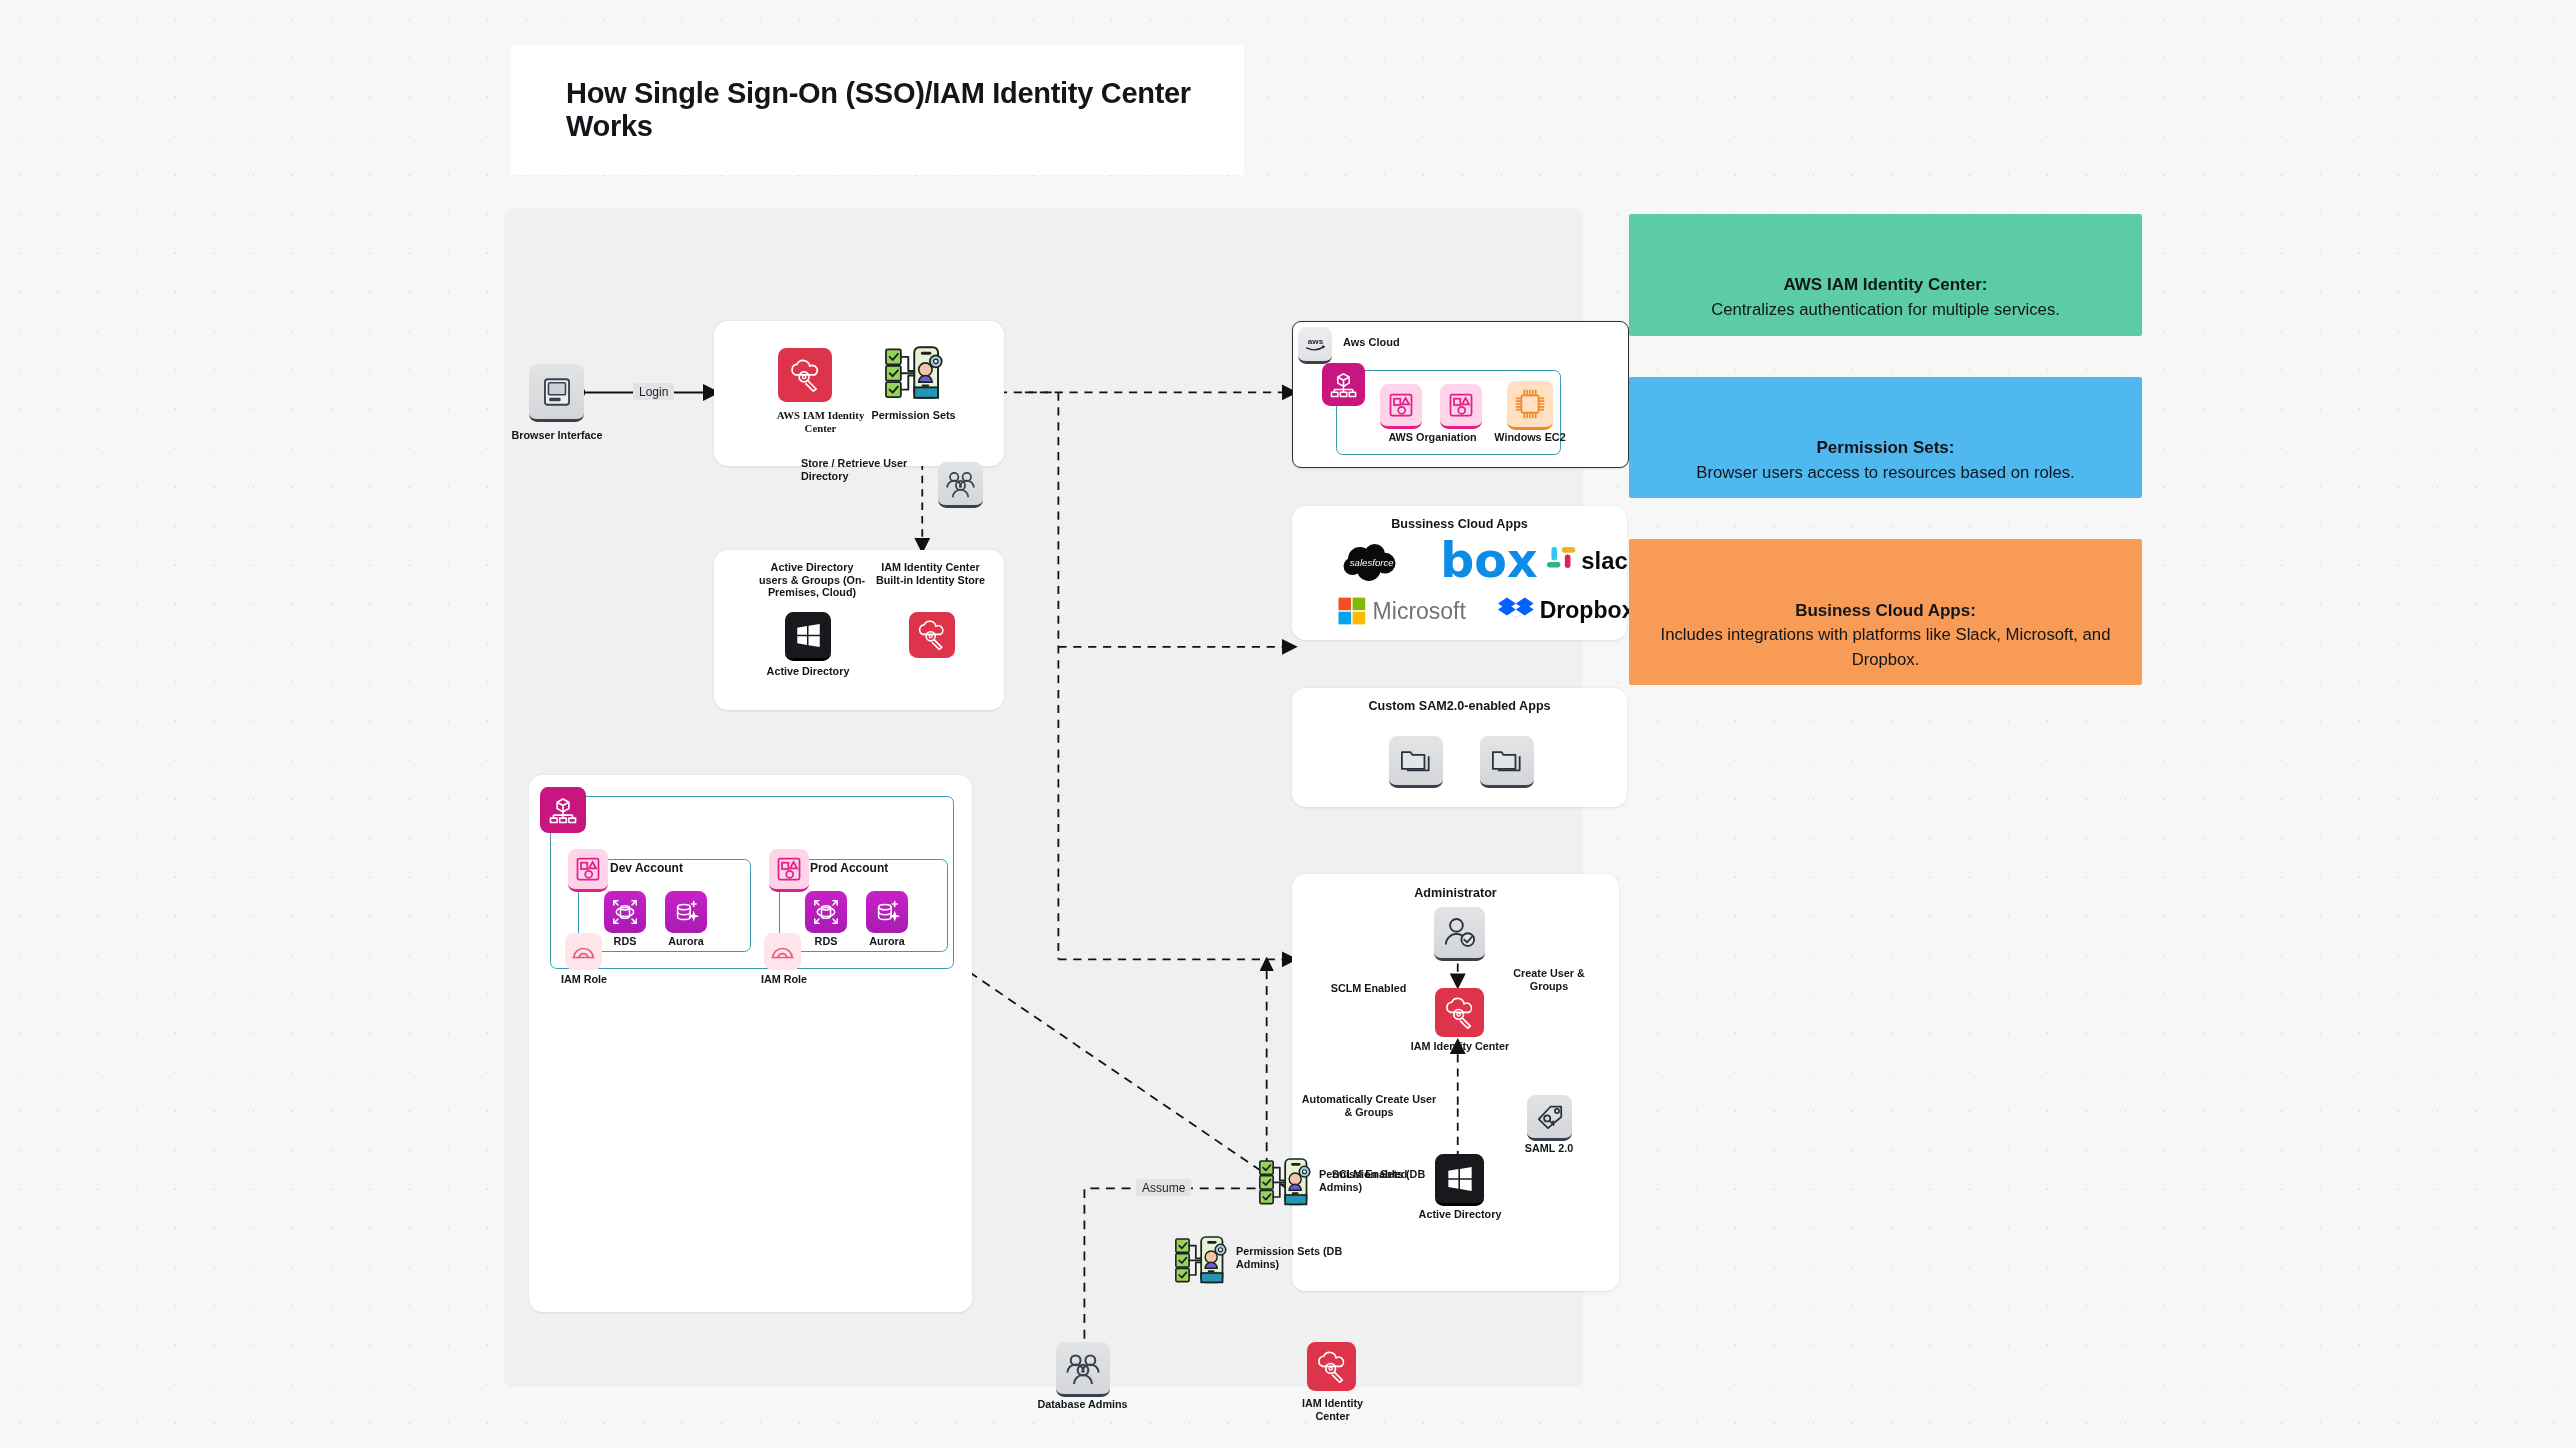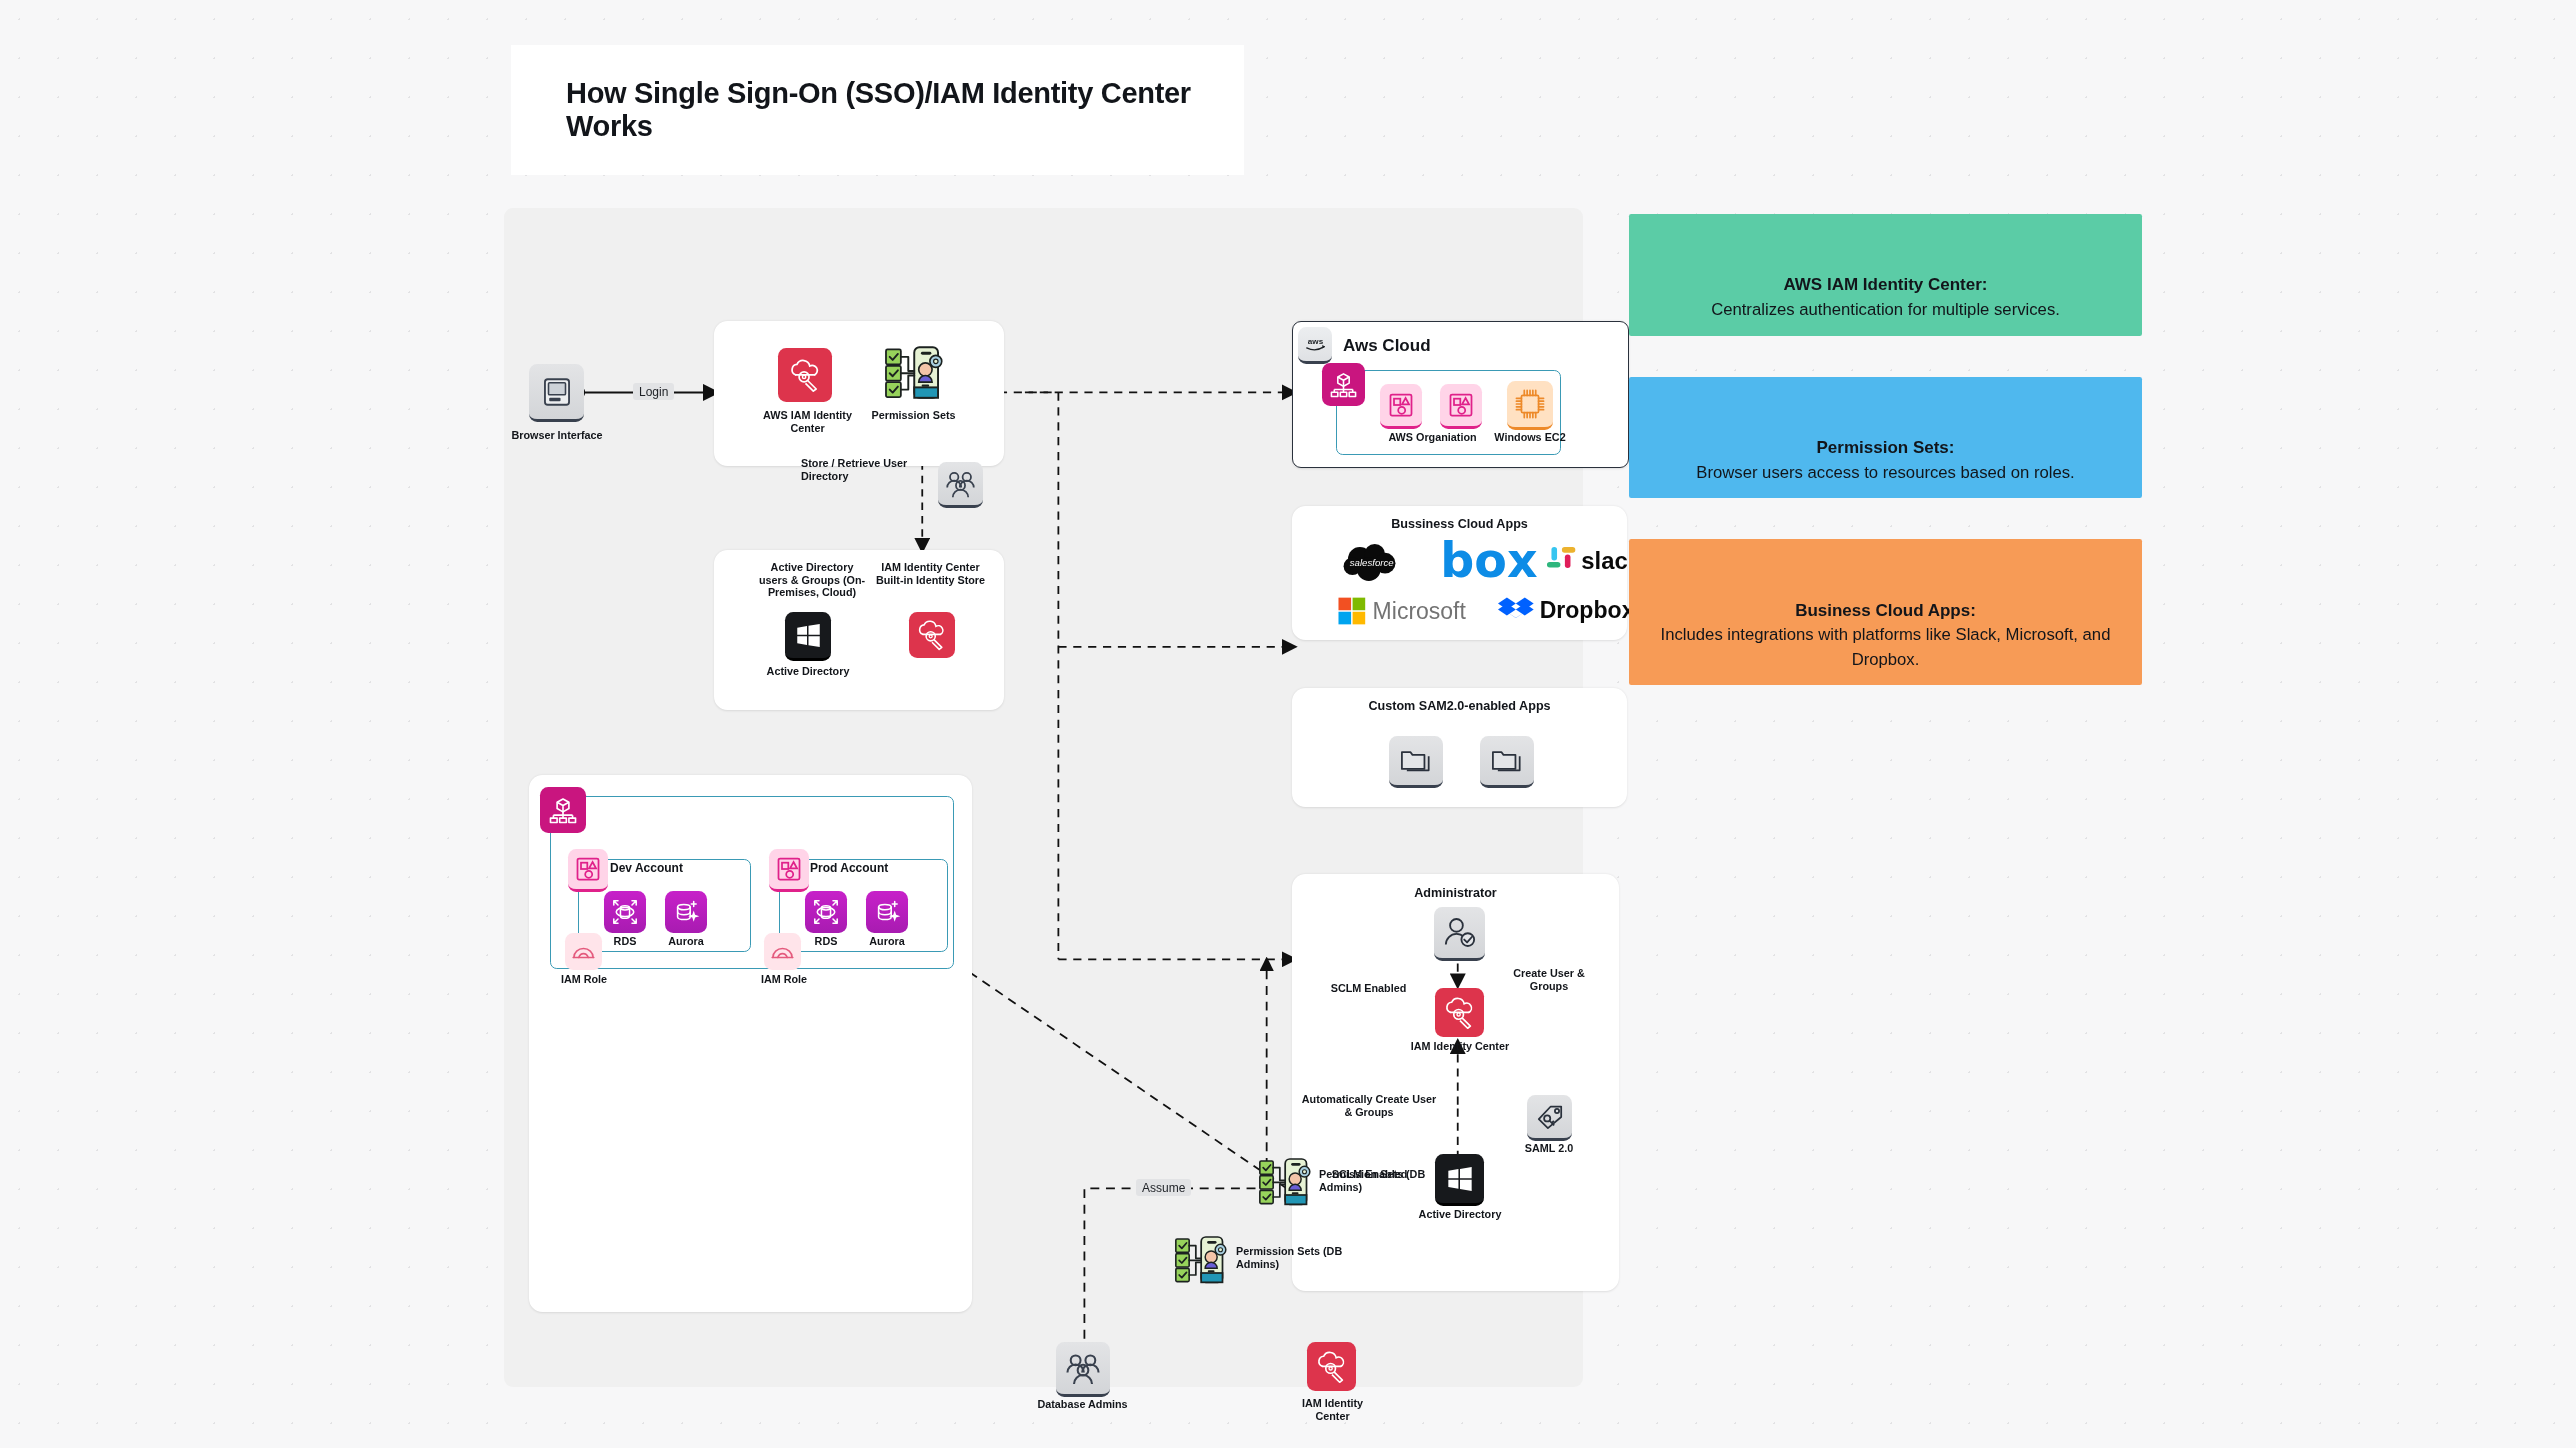--- a/index.html
+++ b/index.html
@@ -116,21 +116,21 @@
 
   <div class="ic sq red-ic" style="left:274px;top:140px;width:54px;height:54px;">
     <svg width="37" height="37" viewBox="0 0 52 52">
       <path d="M12 25a7.5 7.5 0 0 1 2-14.5 9.5 9.5 0 0 1 18 2.2A6.6 6.6 0 0 1 39 25" fill="none" stroke="#fff" stroke-width="2.4" stroke-linecap="round"></path>
       <path d="M12 25h27" fill="none" stroke="#fff" stroke-width="2.4" stroke-linecap="round"></path>
       <circle cx="24" cy="28" r="7" fill="none" stroke="#fff" stroke-width="2.4"></circle>
       <circle cx="24" cy="28" r="2.3" fill="none" stroke="#fff" stroke-width="2"></circle>
       <path d="M29 33 L41 45 L37 48 L26 37" fill="none" stroke="#fff" stroke-width="2.4" stroke-linejoin="round"></path>
     </svg>
   </div>
-  <div class="lbl sm" style="left:255px;top:201px;width:97px;">AWS IAM Identity Center</div>
+  <div class="lbl sm" style="left:268px;top:201px;width:97px;font-family:Liberation Serif, serif;">AWS IAM Identity Center</div>
 
   <div class="ic" style="left:379px;top:137px;width:61px;height:58px;">
     <svg width="61" height="58" viewBox="0 0 82 78">
       <rect x="42" y="3" width="32" height="68" rx="7" fill="#e6f2d4" stroke="#1c2220" stroke-width="2.6"></rect>
       <rect x="42" y="57" width="32" height="14" rx="0" fill="#2196b5" stroke="#1c2220" stroke-width="2.6"></rect>
       <rect x="51" y="9" width="14" height="4" rx="2" fill="#1c2220"></rect>
       <circle cx="57" cy="33" r="9" fill="#f3c4a8" stroke="#1c2220" stroke-width="2.2"></circle>
       <path d="M48 50a9 9 0 0 1 18 0z" fill="#6a5fd6" stroke="#1c2220" stroke-width="2.2"></path>
       <rect x="52" y="53" width="10" height="3" rx="1.2" fill="#1c2220"></rect>
       <circle cx="71" cy="22" r="8" fill="#a8cfe0" stroke="#1c2220" stroke-width="2.2"></circle>
@@ -192,21 +192,21 @@
   </div>
 
   <div class="card" style="left:788px;top:113px;width:335px;height:145px;border:1.8px solid #2a313c;border-radius:9px;"></div>
   <div class="ic sq" style="left:794px;top:119px;width:34px;height:34px;background:linear-gradient(180deg,#eceef0,#dfe1e4);border-bottom:3px solid #39414e;">
     <svg width="25" height="16.4" viewBox="0 0 40 26">
       <text x="20" y="13" text-anchor="middle" font-family="Liberation Sans, sans-serif" font-size="13" font-weight="bold" fill="#1c2024">aws</text>
       <path d="M6 19 Q20 26 34 17" fill="none" stroke="#1c2024" stroke-width="2.2" stroke-linecap="round"></path>
       <path d="M31 14 l4 3 -4 3" fill="#1c2024"></path>
     </svg>
   </div>
-  <div style="position:absolute;left:839px;top:128px;font-size:17px;font-weight:bold;">Aws Cloud</div>
+  <div style="position:absolute;left:839px;top:128px;font-size:11px;font-weight:bold;">Aws Cloud</div>
 
   <div style="position:absolute;left:832px;top:162px;width:223px;height:83px;border:1.6px solid #3a9ab5;border-radius:6.7px;"></div>
 
   <div class="ic sq mag-ic" style="left:818px;top:155px;width:43px;height:43px;">
     <svg width="27" height="27" viewBox="0 0 38 38">
       <g fill="none" stroke="#fff" stroke-width="2.2" stroke-linejoin="round">
         <path d="M19 4 L27 8.5 V17 L19 21.5 L11 17 V8.5z"></path>
         <path d="M11 8.5 L19 13 L27 8.5 M19 13 V21.5"></path>
         <path d="M19 21.5 V26 M6 26 h26 M6 26 v4 M19 26 v4 M32 26 v4"></path>
         <rect x="2" y="30" width="9" height="6"></rect>

